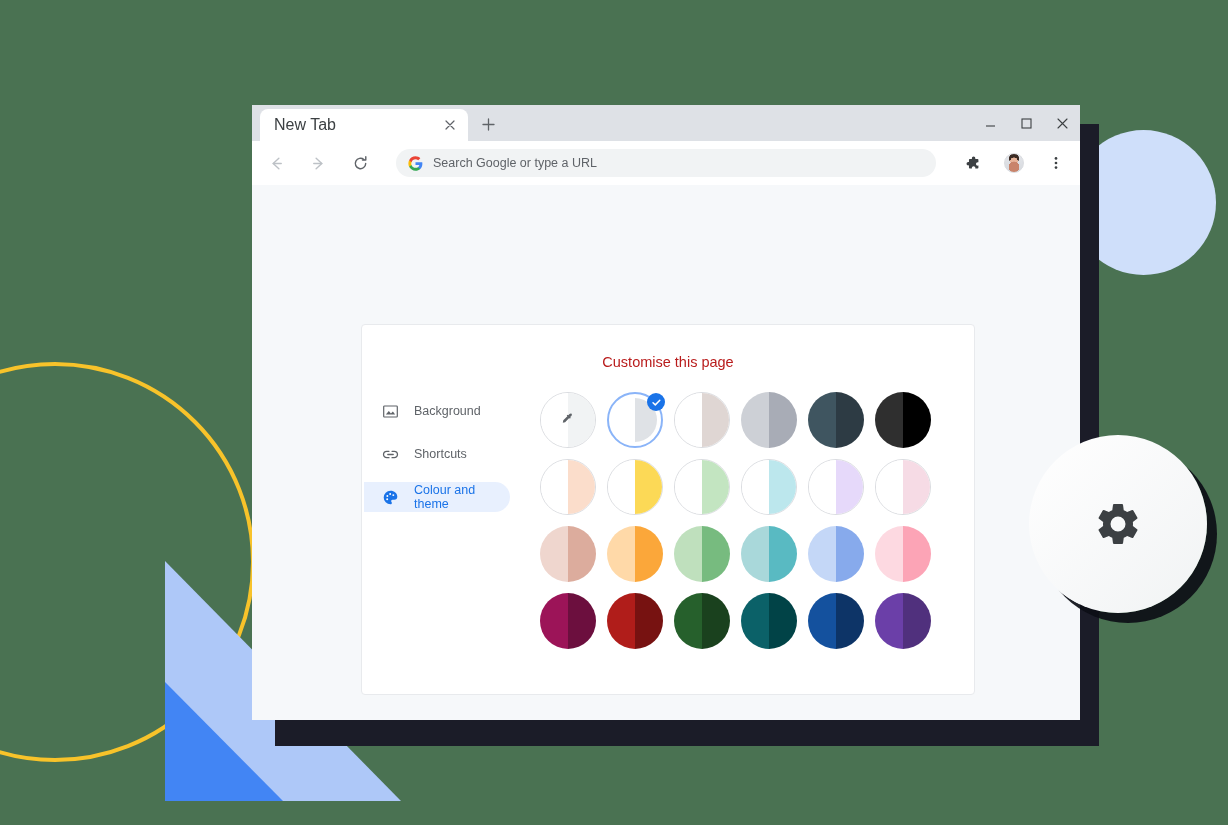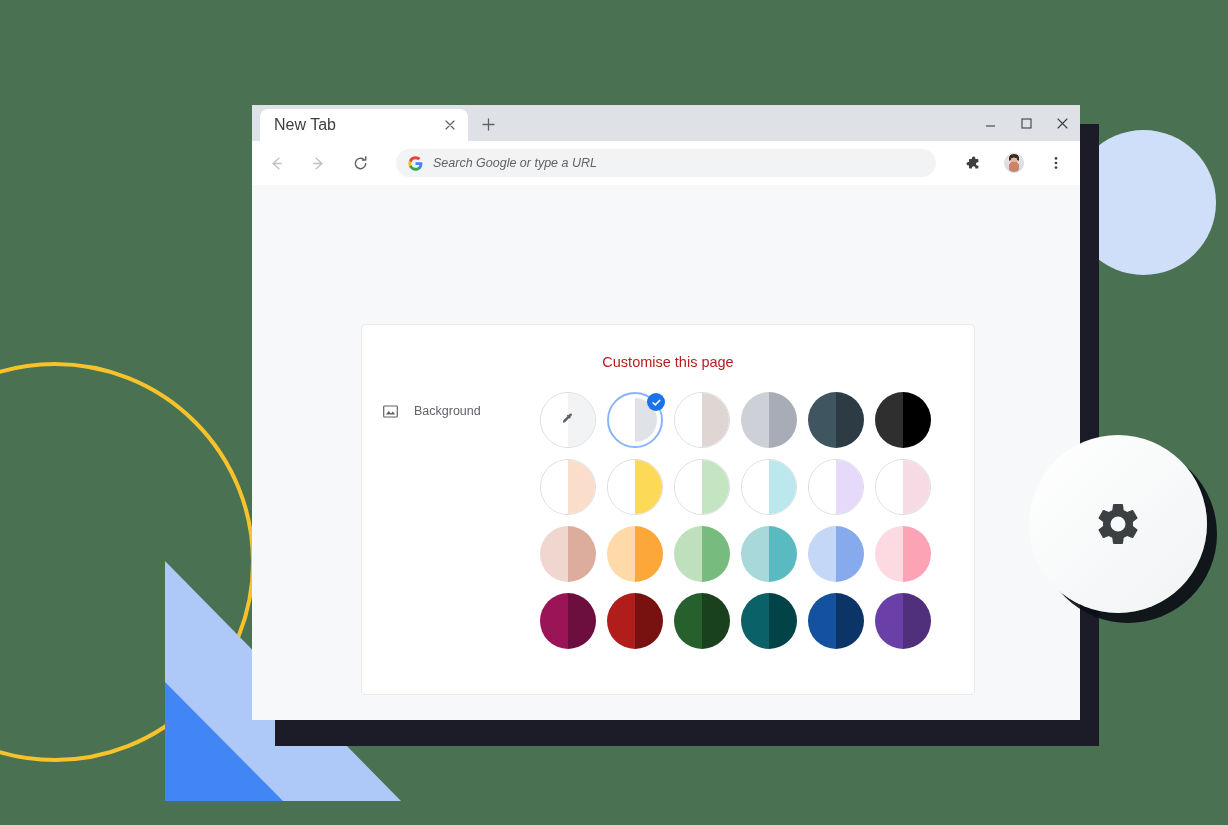--- a/index.html
+++ b/index.html
@@ -113,21 +113,20 @@
   }
 
   
   .toolbar {
     height: 44px;
     background: #ffffff;
     display: flex;
     align-items: center;
     padding: 0 10px;
     gap: 14px;
-    font-style: italic;
   }
   .nav-btn {
     width: 28px; height: 28px;
     display: flex; align-items: center; justify-content: center;
     border-radius: 50%;
     cursor: pointer;
     flex: none;
   }
   .omnibox {
     flex: 1;
@@ -385,21 +384,39 @@
         <div class="cust-sidebar">
 
           <div class="side-item">
             <svg class="side-icon" viewBox="0 0 20 20">
               <rect x="2" y="3.5" width="16" height="13" rx="1" stroke="#5f6368" stroke-width="1.4" fill="none"></rect>
               <path d="M4.5 13.5 L8 9.5 L10.5 12.3 L12.8 10 L15.5 13.5 Z" fill="#5f6368"></path>
             </svg>
             <span>Background</span>
           </div>
 
-
+          <div class="side-item">
+            <svg class="side-icon" viewBox="0 0 20 20">
+              <path d="M8.2 6.2H5.6a3.8 3.8 0 0 0 0 7.6h2.6" stroke="#5f6368" stroke-width="1.5" fill="none" stroke-linecap="round"></path>
+              <path d="M11.8 6.2h2.6a3.8 3.8 0 0 1 0 7.6h-2.6" stroke="#5f6368" stroke-width="1.5" fill="none" stroke-linecap="round"></path>
+              <path d="M6.8 10h6.4" stroke="#5f6368" stroke-width="1.5" stroke-linecap="round"></path>
+            </svg>
+            <span>Shortcuts</span>
+          </div>
+
+          <div class="side-item active">
+            <svg class="side-icon" viewBox="0 0 20 20">
+              <path d="M10 2a8 8 0 0 0 0 16c.9 0 1.6-.7 1.6-1.6 0-.42-.16-.79-.42-1.07a1.6 1.6 0 0 1 1.18-2.68h1.88A3.76 3.76 0 0 0 18 8.9C18 5.1 14.42 2 10 2z" fill="#1a73e8"></path>
+              <circle cx="6.3" cy="8.2" r="1.15" fill="#ffffff"></circle>
+              <circle cx="9.6" cy="5.8" r="1.15" fill="#ffffff"></circle>
+              <circle cx="13.3" cy="7.2" r="1.15" fill="#ffffff"></circle>
+              <circle cx="6.1" cy="12.1" r="1.15" fill="#ffffff"></circle>
+            </svg>
+            <span>Colour and theme</span>
+          </div>
 
         </div>
 
         <div class="swatch-area">
           <div class="swatch-grid" id="swatch-grid">
               <div class="swatch-cell">
                 <div class="swatch outlined">
                   <div class="half-l" style="background: rgb(255, 255, 255);"></div>
                   <div class="half-r" style="background: rgb(241, 243, 244);"></div>
                   <svg class="eyedropper" width="16" height="16" viewBox="0 0 20 20">

